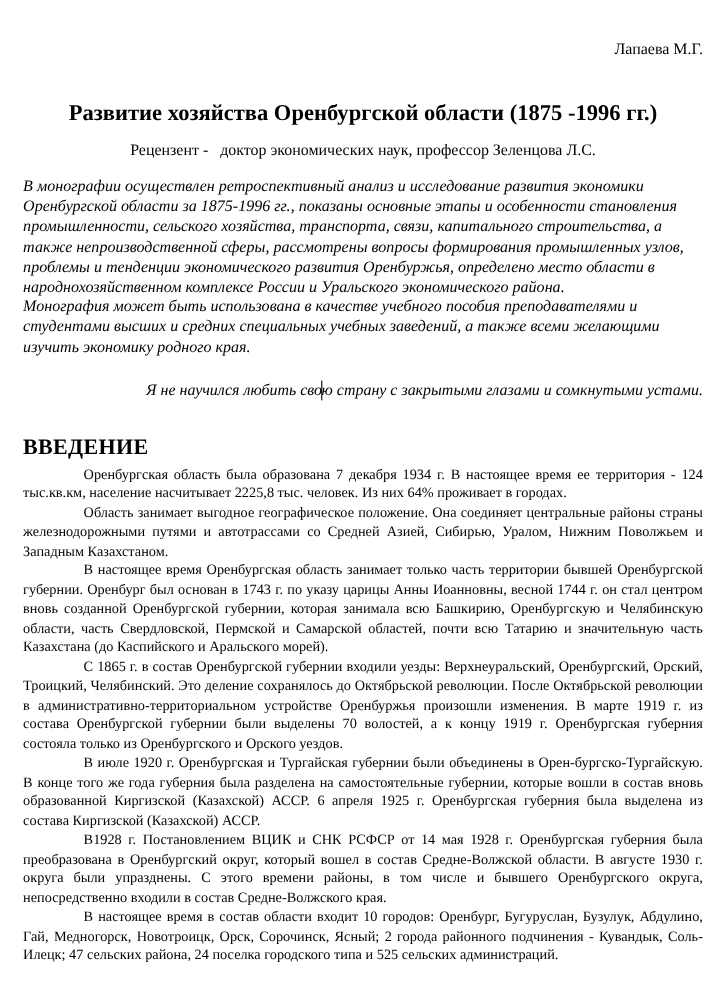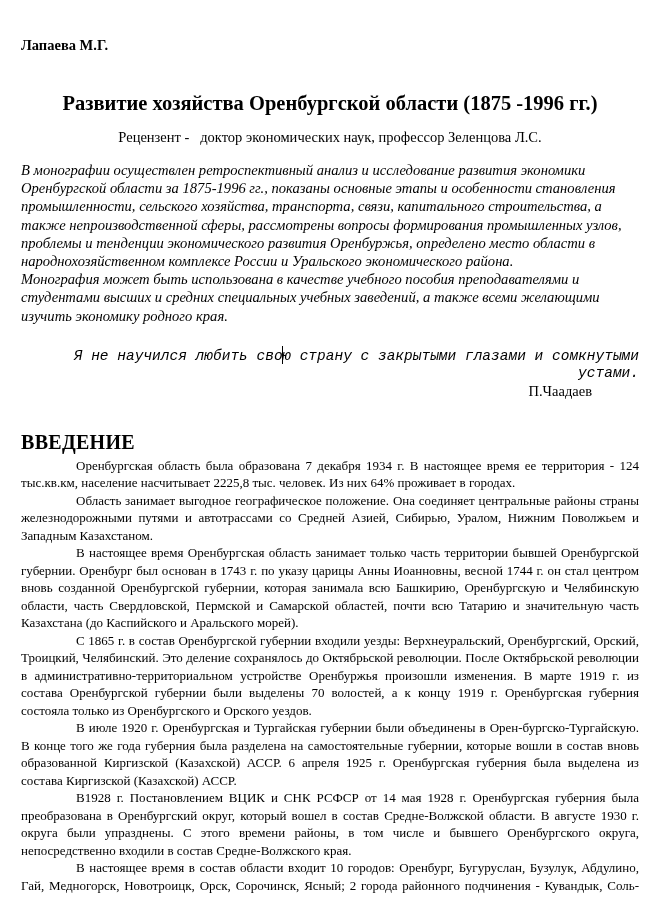--- a/index.html
+++ b/index.html
@@ -12,22 +12,22 @@
     width: 660px;
     height: 898px;
     box-sizing: border-box;
     padding: 38px 21px 0 21px;
     background: #ffffff;
     color: #000000;
     font-family: "Liberation Serif", serif;
     overflow: hidden;
   }
   .doc-author {
-    text-align: left;
-    font-weight: 700;
+    text-align: right;
+    font-weight: 400;
     font-size: 14.5px;
     line-height: 15px;
   }
   .doc-title {
     text-align: center;
     font-weight: 700;
     font-size: 20.5px;
     line-height: 24px;
     margin: 38px 0 0 0;
   }
@@ -47,21 +47,20 @@
   }
   .abstract p { margin: 0; }
   .epigraph {
     margin-top: 22px;
     font-size: 14.5px;
     line-height: 17px;
   }
   .epigraph-quote {
     text-align: right;
     font-style: italic;
-    font-family: Liberation Mono, monospace;
   }
   .epigraph-author {
     text-align: right;
     padding-right: 47px;
     margin-top: 1px;
   }
   .cursor-line {
     display: inline-block;
     width: 0;
     border-left: 1.4px solid #000;
@@ -96,21 +95,20 @@
 
   <div class="doc-reviewer">Рецензент - &nbsp; доктор экономических наук, профессор Зеленцова Л.С.</div>
 
   <div class="abstract">
       <p>В монографии осуществлен ретроспективный анализ и исследование развития экономики Оренбургской области за 1875-1996 гг., показаны основные этапы и особенности становления промышленности, сельского хозяйства, транспорта, связи, капитального строительства, а также непроизводственной сферы, рассмотрены вопросы формирования промышленных узлов, проблемы и тенденции экономического развития Оренбуржья, определено место области в народнохозяйственном комплексе России и Уральского экономического района.</p>
       <p>Монография может быть использована в качестве учебного пособия преподавателями и студентами высших и средних специальных учебных заведений, а также всеми желающими изучить экономику родного края.</p>
     </div>
 
   <div class="epigraph">
     <div class="epigraph-quote"><span>Я не научился любить сво</span><span class="cursor-line"></span><span>ю страну с закрытыми глазами и сомкнутыми устами.</span></div>
-    <div class="epigraph-author">П.Чаадаев</div>
   </div>
 
   <h2 class="intro-heading">ВВЕДЕНИЕ</h2>
 
   <div class="body-text">
       <p>Оренбургская область была образована 7 декабря 1934 г. В настоящее время ее территория - 124 тыс.кв.км, население насчитывает 2225,8 тыс. человек. Из них 64% проживает в городах.</p>
       <p>Область занимает выгодное географическое положение. Она соединяет центральные районы страны железнодорожными путями и автотрассами со Средней Азией, Сибирью, Уралом, Нижним Поволжьем и Западным Казахстаном.</p>
       <p>В настоящее время Оренбургская область занимает только часть территории бывшей Оренбургской губернии. Оренбург был основан в 1743 г. по указу царицы Анны Иоанновны, весной 1744 г. он стал центром вновь созданной Оренбургской губернии, которая занимала всю Башкирию, Оренбургскую и Челябинскую области, часть Свердловской, Пермской и Самарской областей, почти всю Татарию и значительную часть Казахстана (до Каспийского и Аральского морей).</p>
       <p>С 1865 г. в состав Оренбургской губернии входили уезды: Верхнеуральский, Оренбургский, Орский, Троицкий, Челябинский. Это деление сохранялось до Октябрьской революции. После Октябрьской революции в административно-территориальном устройстве Оренбуржья произошли изменения. В марте 1919 г. из состава Оренбургской губернии были выделены 70 волостей, а к концу 1919 г. Оренбургская губерния состояла только из Оренбургского и Орского уездов.</p>
       <p>В июле 1920 г. Оренбургская и Тургайская губернии были объединены в Орен-бургско-Тургайскую. В конце того же года губерния была разделена на самостоятельные губернии, которые вошли в состав вновь образованной Киргизской (Казахской) АССР. 6 апреля 1925 г. Оренбургская губерния была выделена из состава Киргизской (Казахской) АССР.</p>

